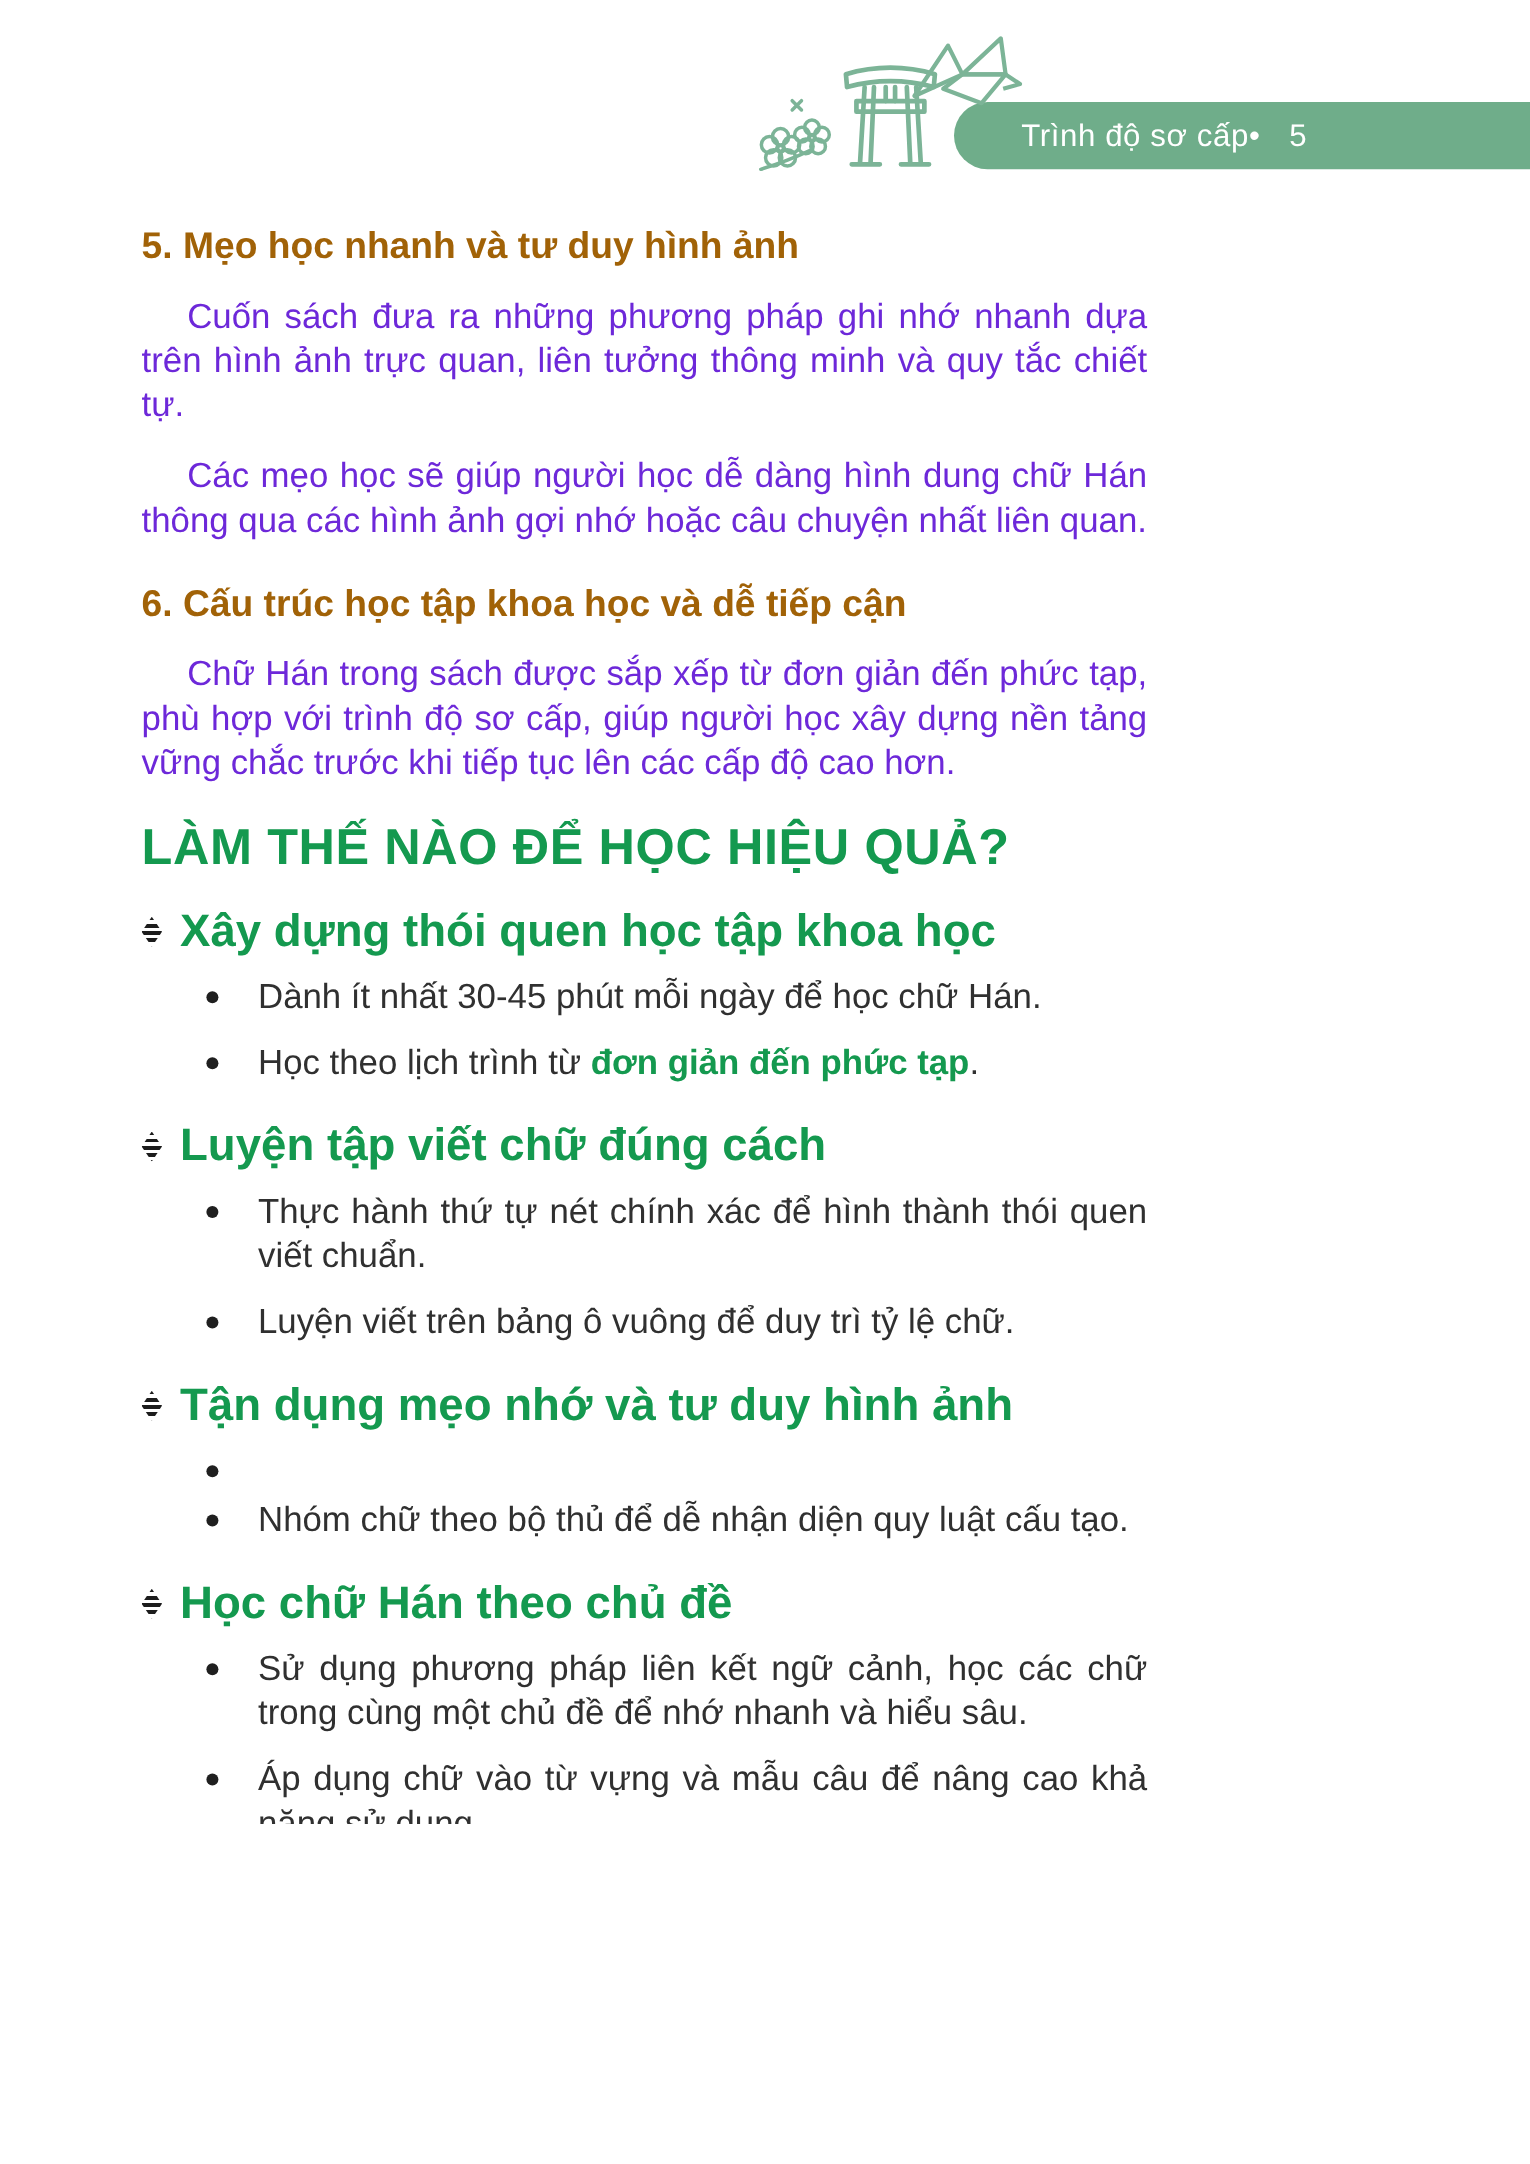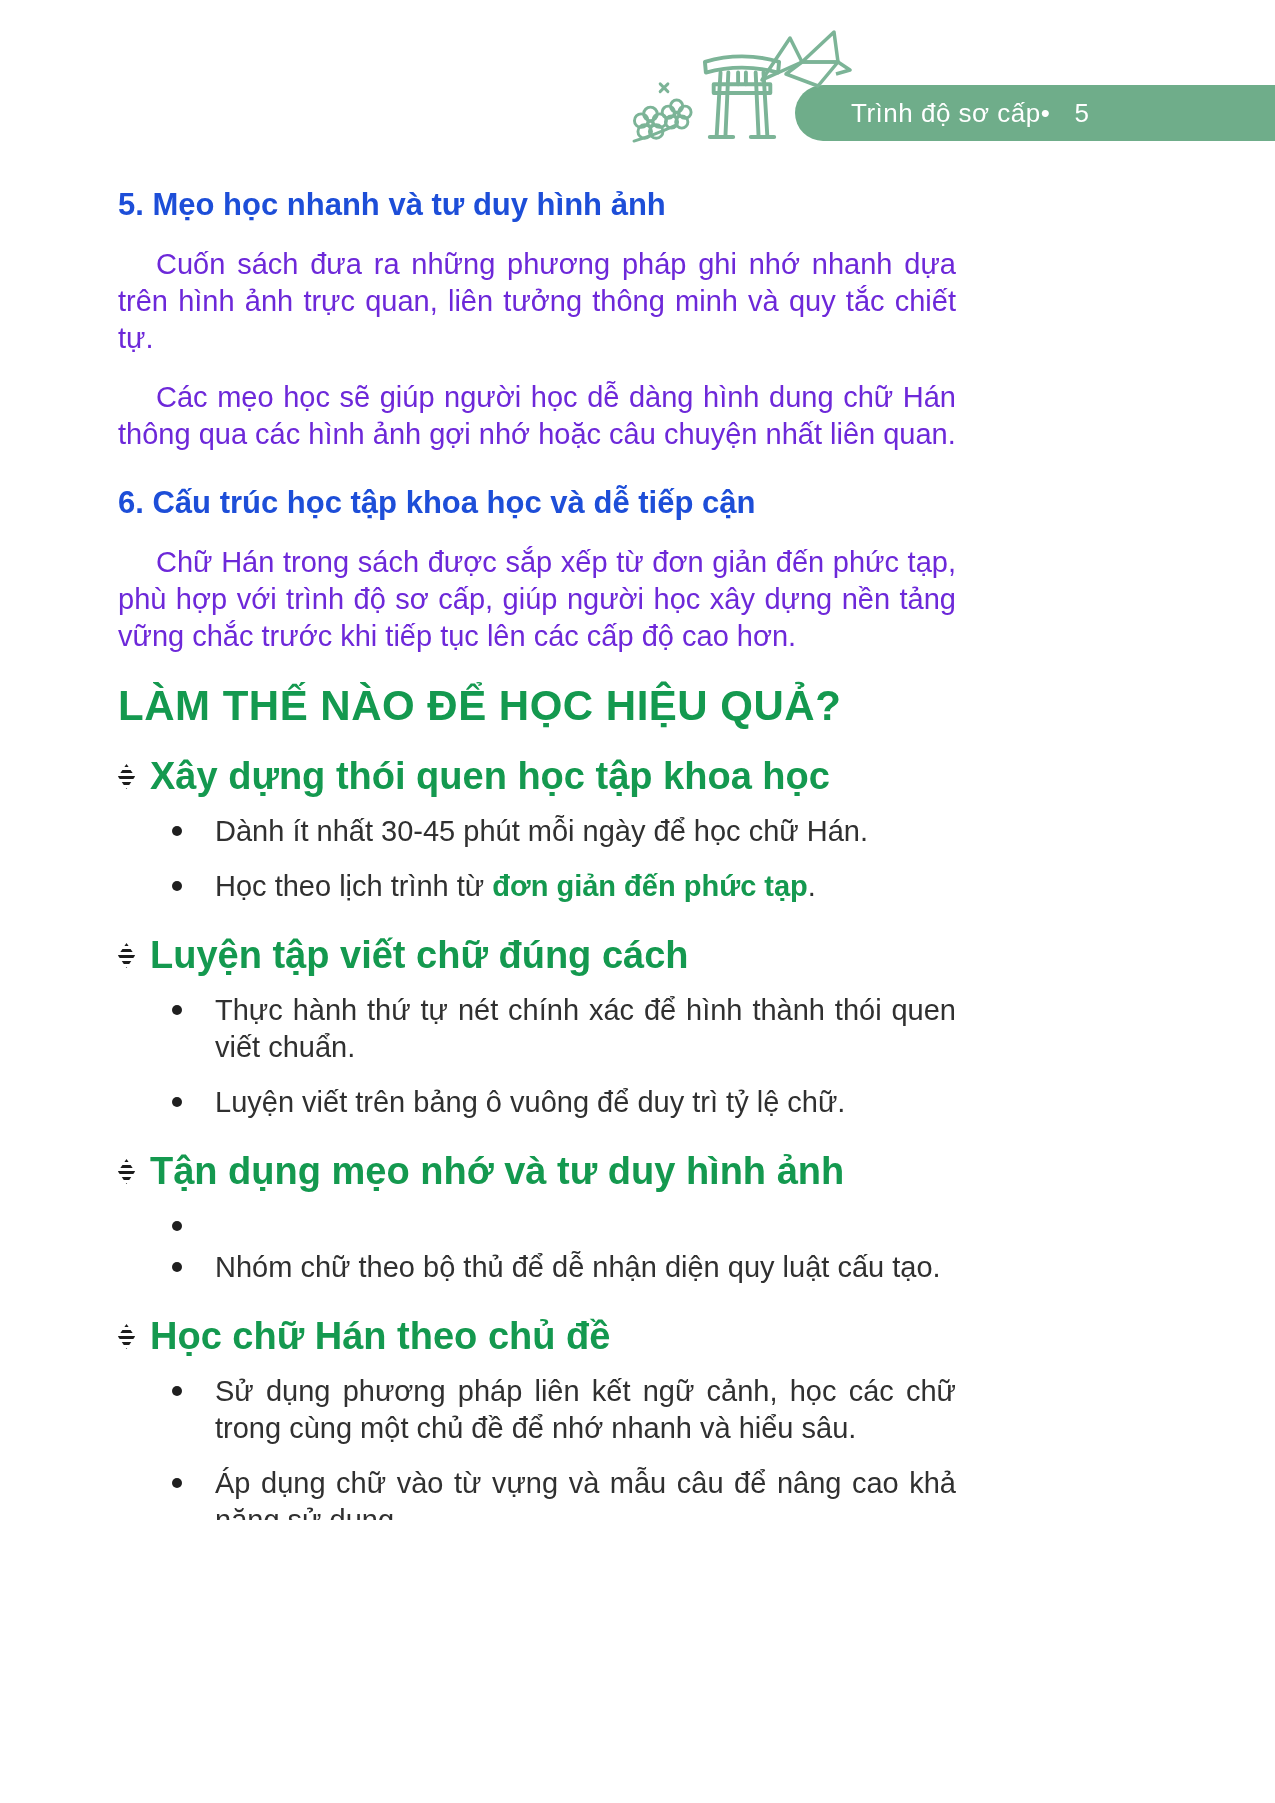--- a/index.html
+++ b/index.html
@@ -37,21 +37,21 @@
   .content {
     position:absolute;
     left:118px; top:185px;
     width:838px;
   }
 
   .num-heading {
     margin:30px 0 0;
     font-size:31px;
     font-weight:bold;
-    color:#1d4ed8;
+    color:#a16207;
     line-height:39px;
   }
   .num-heading.first { margin-top:0; }
 
   .para {
     margin:22px 0 0;
     font-size:29px;
     line-height:37px;
     text-align:justify;
     text-indent:38px;

